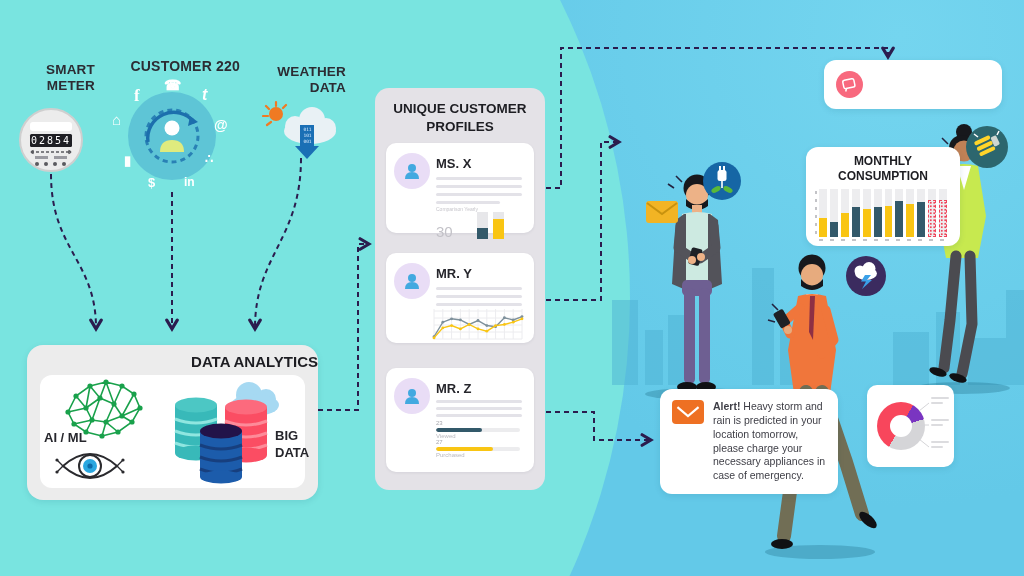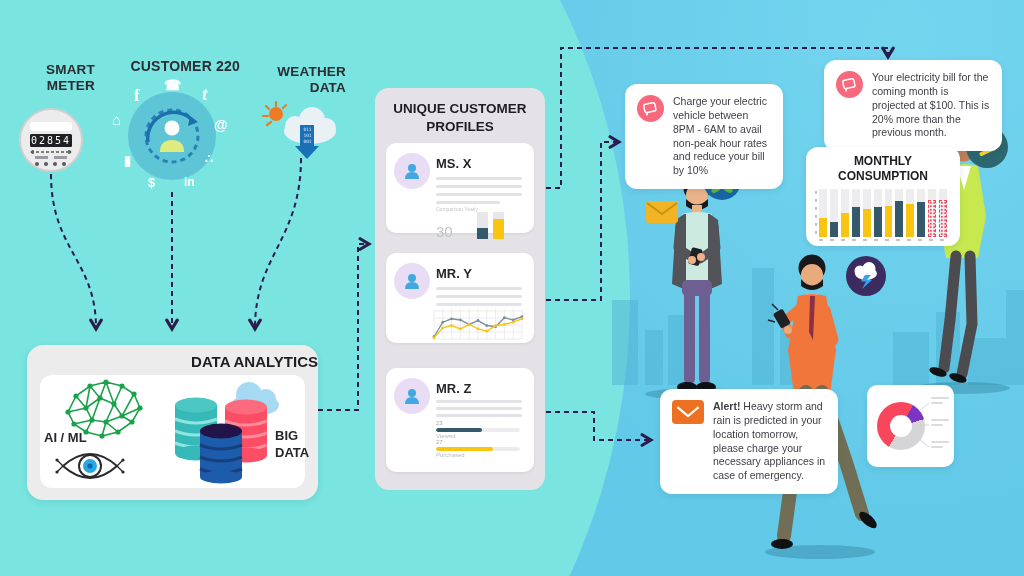--- a/index.html
+++ b/index.html
@@ -395,41 +395,29 @@
       <div class="abs" style="left:50px;top:71px">
         <div class="mnum">27</div>
         <div class="mtrack">
             <div class="mrz-fill" style="width: 68%; background: rgb(249, 197, 19);"></div>
           </div>
         <div class="mlab">Purchased</div>
       </div>
     </div>
   </div>
 
-  <div class="card" style="left:625px;top:84px;width:158px">
-    <div class="msg">
-      <div class="chat-icon">
-        <svg width="15" height="15" viewBox="0 0 16 16" style="transform:rotate(-12deg)">
-            <rect x="1.5" y="2.5" width="12" height="9" rx="2" fill="none" stroke="#fff" stroke-width="1.6"></rect>
-            <path d="M4,11.5 L2.5,14.5" stroke="#fff" stroke-width="1.6"></path>
-          </svg>
-      </div>
-      <div class="msg-text">Charge your electric vehicle between 8PM - 6AM to avail non-peak hour rates and reduce your bill by 10%</div>
-    </div>
-  </div>
 
   <div class="card" style="left:824px;top:60px;width:178px">
     <div class="msg">
       <div class="chat-icon">
         <svg width="15" height="15" viewBox="0 0 16 16" style="transform:rotate(-12deg)">
             <rect x="1.5" y="2.5" width="12" height="9" rx="2" fill="none" stroke="#fff" stroke-width="1.6"></rect>
             <path d="M4,11.5 L2.5,14.5" stroke="#fff" stroke-width="1.6"></path>
           </svg>
       </div>
-      <div class="msg-text">Your electricity bill for the coming month is projected at $100. This is 20% more than the previous month.</div>
     </div>
   </div>
 
   <div class="card" style="left:806px;top:147px;width:154px;height:99px">
     <div style="margin:7px 10px 0;text-align:center;font-weight:bold;font-size:12px;color:#1d1d22;line-height:1.25">MONTHLY CONSUMPTION</div>
     <div class="mc-yticks"></div>
     <div class="mc-chart">
         <div class="mc-col">
           <div class="mc-bar" style="height: 40%; background: rgb(249, 197, 19);"></div>
         </div>

